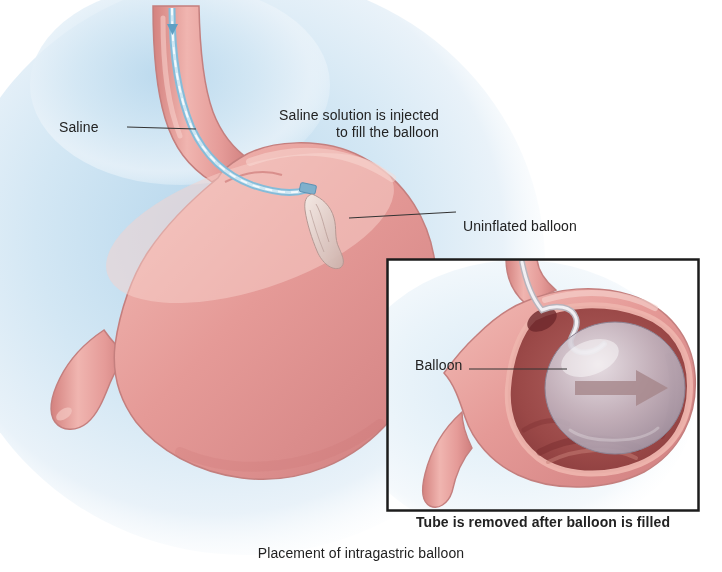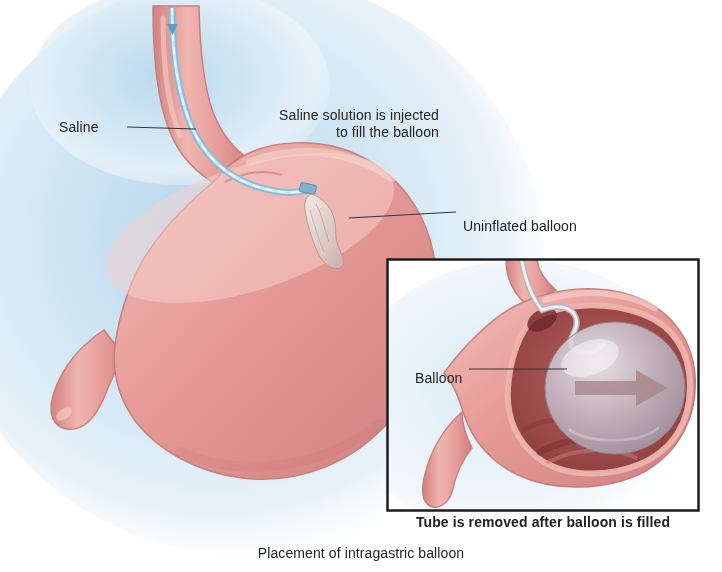--- a/index.html
+++ b/index.html
@@ -8,21 +8,21 @@
     font-family:"Liberation Sans",sans-serif;overflow:hidden;
   }
   .stage svg{position:absolute;left:0;top:0;}
   .lbl{
     position:absolute;font-size:14px;color:#222222;line-height:1.22;
     letter-spacing:.1px;
   }
   .top-instruction{left:169px;top:71px;width:270px;text-align:right;white-space:pre-line;margin-top:36px;}
   .saline-label{left:59px;top:119px;}
   .uninflated-label{left:463px;top:218px;}
-  .balloon-label{left:415px;top:370px;}
+  .balloon-label{left:415px;top:357px;}
   .inset-caption{left:387px;top:514px;width:312px;text-align:center;font-weight:bold;}
   .figure-caption{left:0;top:545px;width:722px;text-align:center;}
 </style>
 </head>
 <body>
 
 <div class="stage">
 
 <svg width="722" height="572" viewBox="0 0 722 572">
   <defs>

